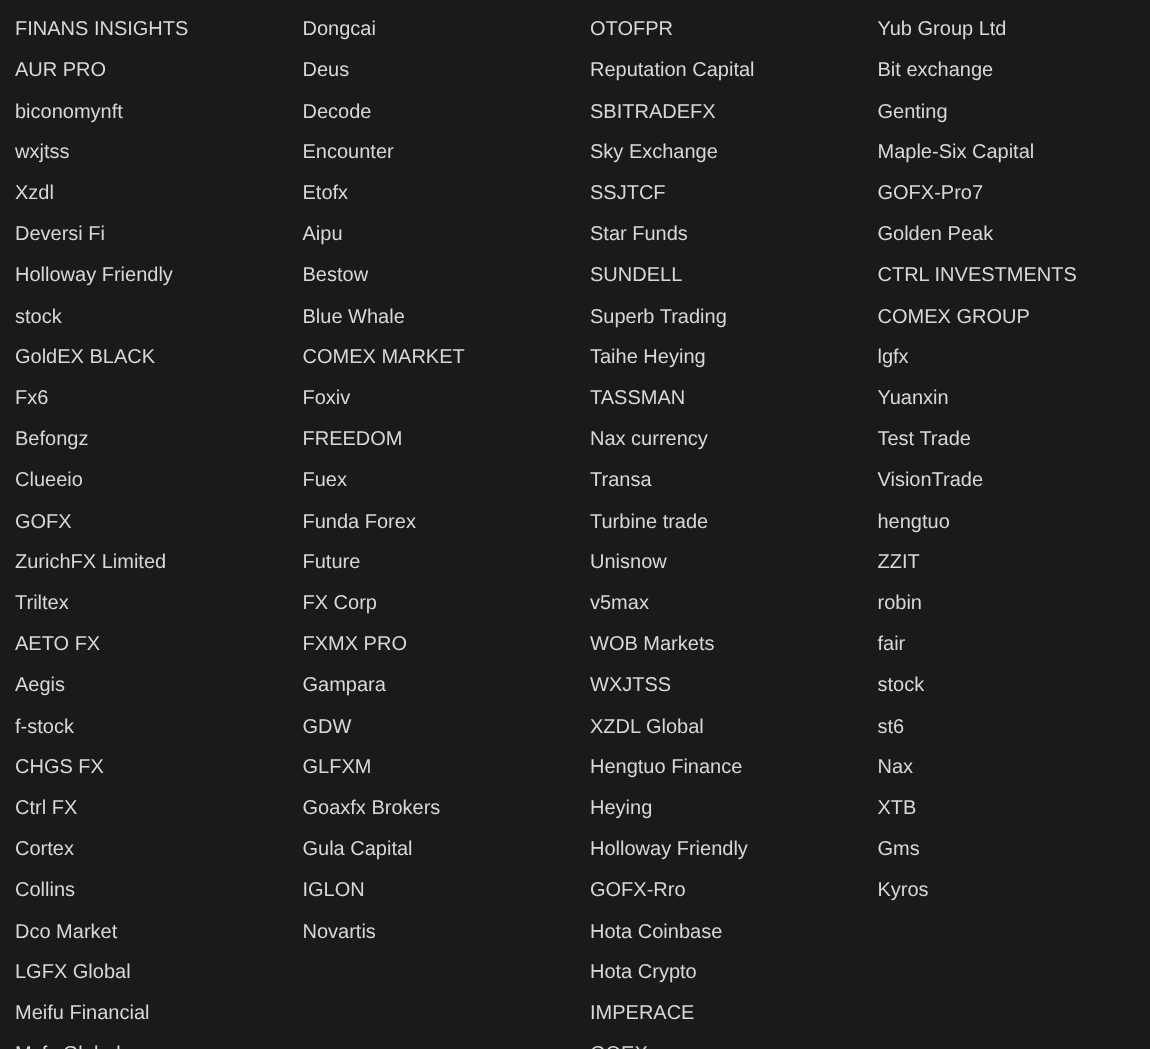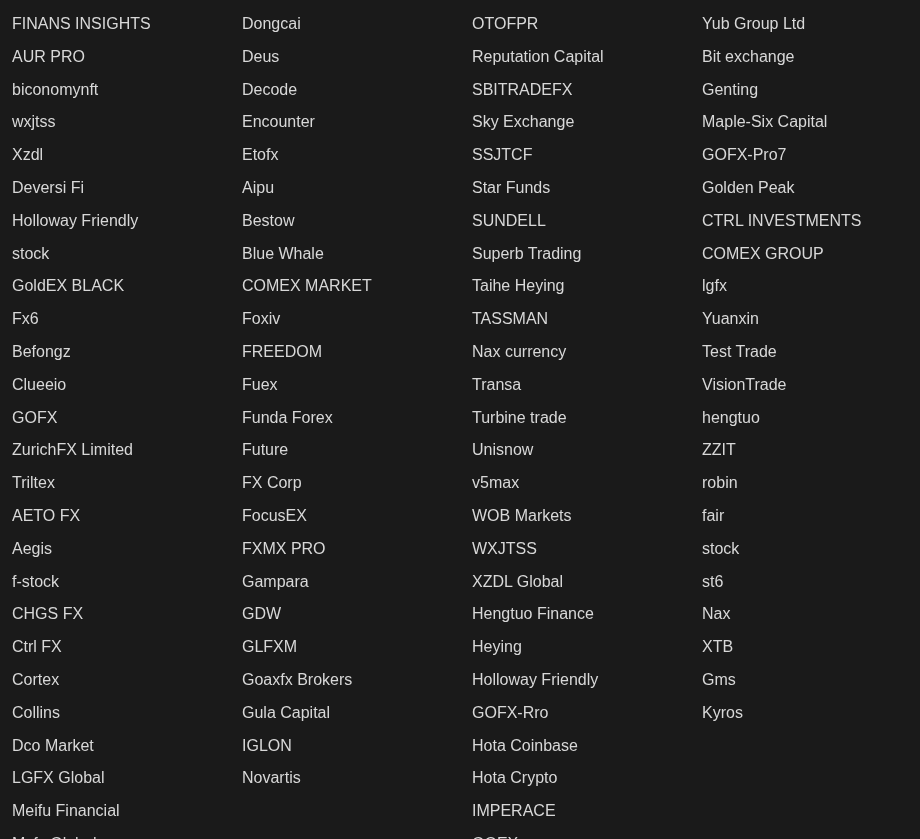--- a/index.html
+++ b/index.html
@@ -73,21 +73,20 @@
       <div class="grid-item">Aipu</div>
       <div class="grid-item">Bestow</div>
       <div class="grid-item">Blue Whale</div>
       <div class="grid-item">COMEX MARKET</div>
       <div class="grid-item">Foxiv</div>
       <div class="grid-item">FREEDOM</div>
       <div class="grid-item">Fuex</div>
       <div class="grid-item">Funda Forex</div>
       <div class="grid-item">Future</div>
       <div class="grid-item">FX Corp</div>
-      <div class="grid-item">FocusEX</div>
       <div class="grid-item">FXMX PRO</div>
       <div class="grid-item">Gampara</div>
       <div class="grid-item">GDW</div>
       <div class="grid-item">GLFXM</div>
       <div class="grid-item">Goaxfx Brokers</div>
       <div class="grid-item">Gula Capital</div>
       <div class="grid-item">IGLON</div>
       <div class="grid-item">Novartis</div>
     </div>
     <div class="grid-column">

